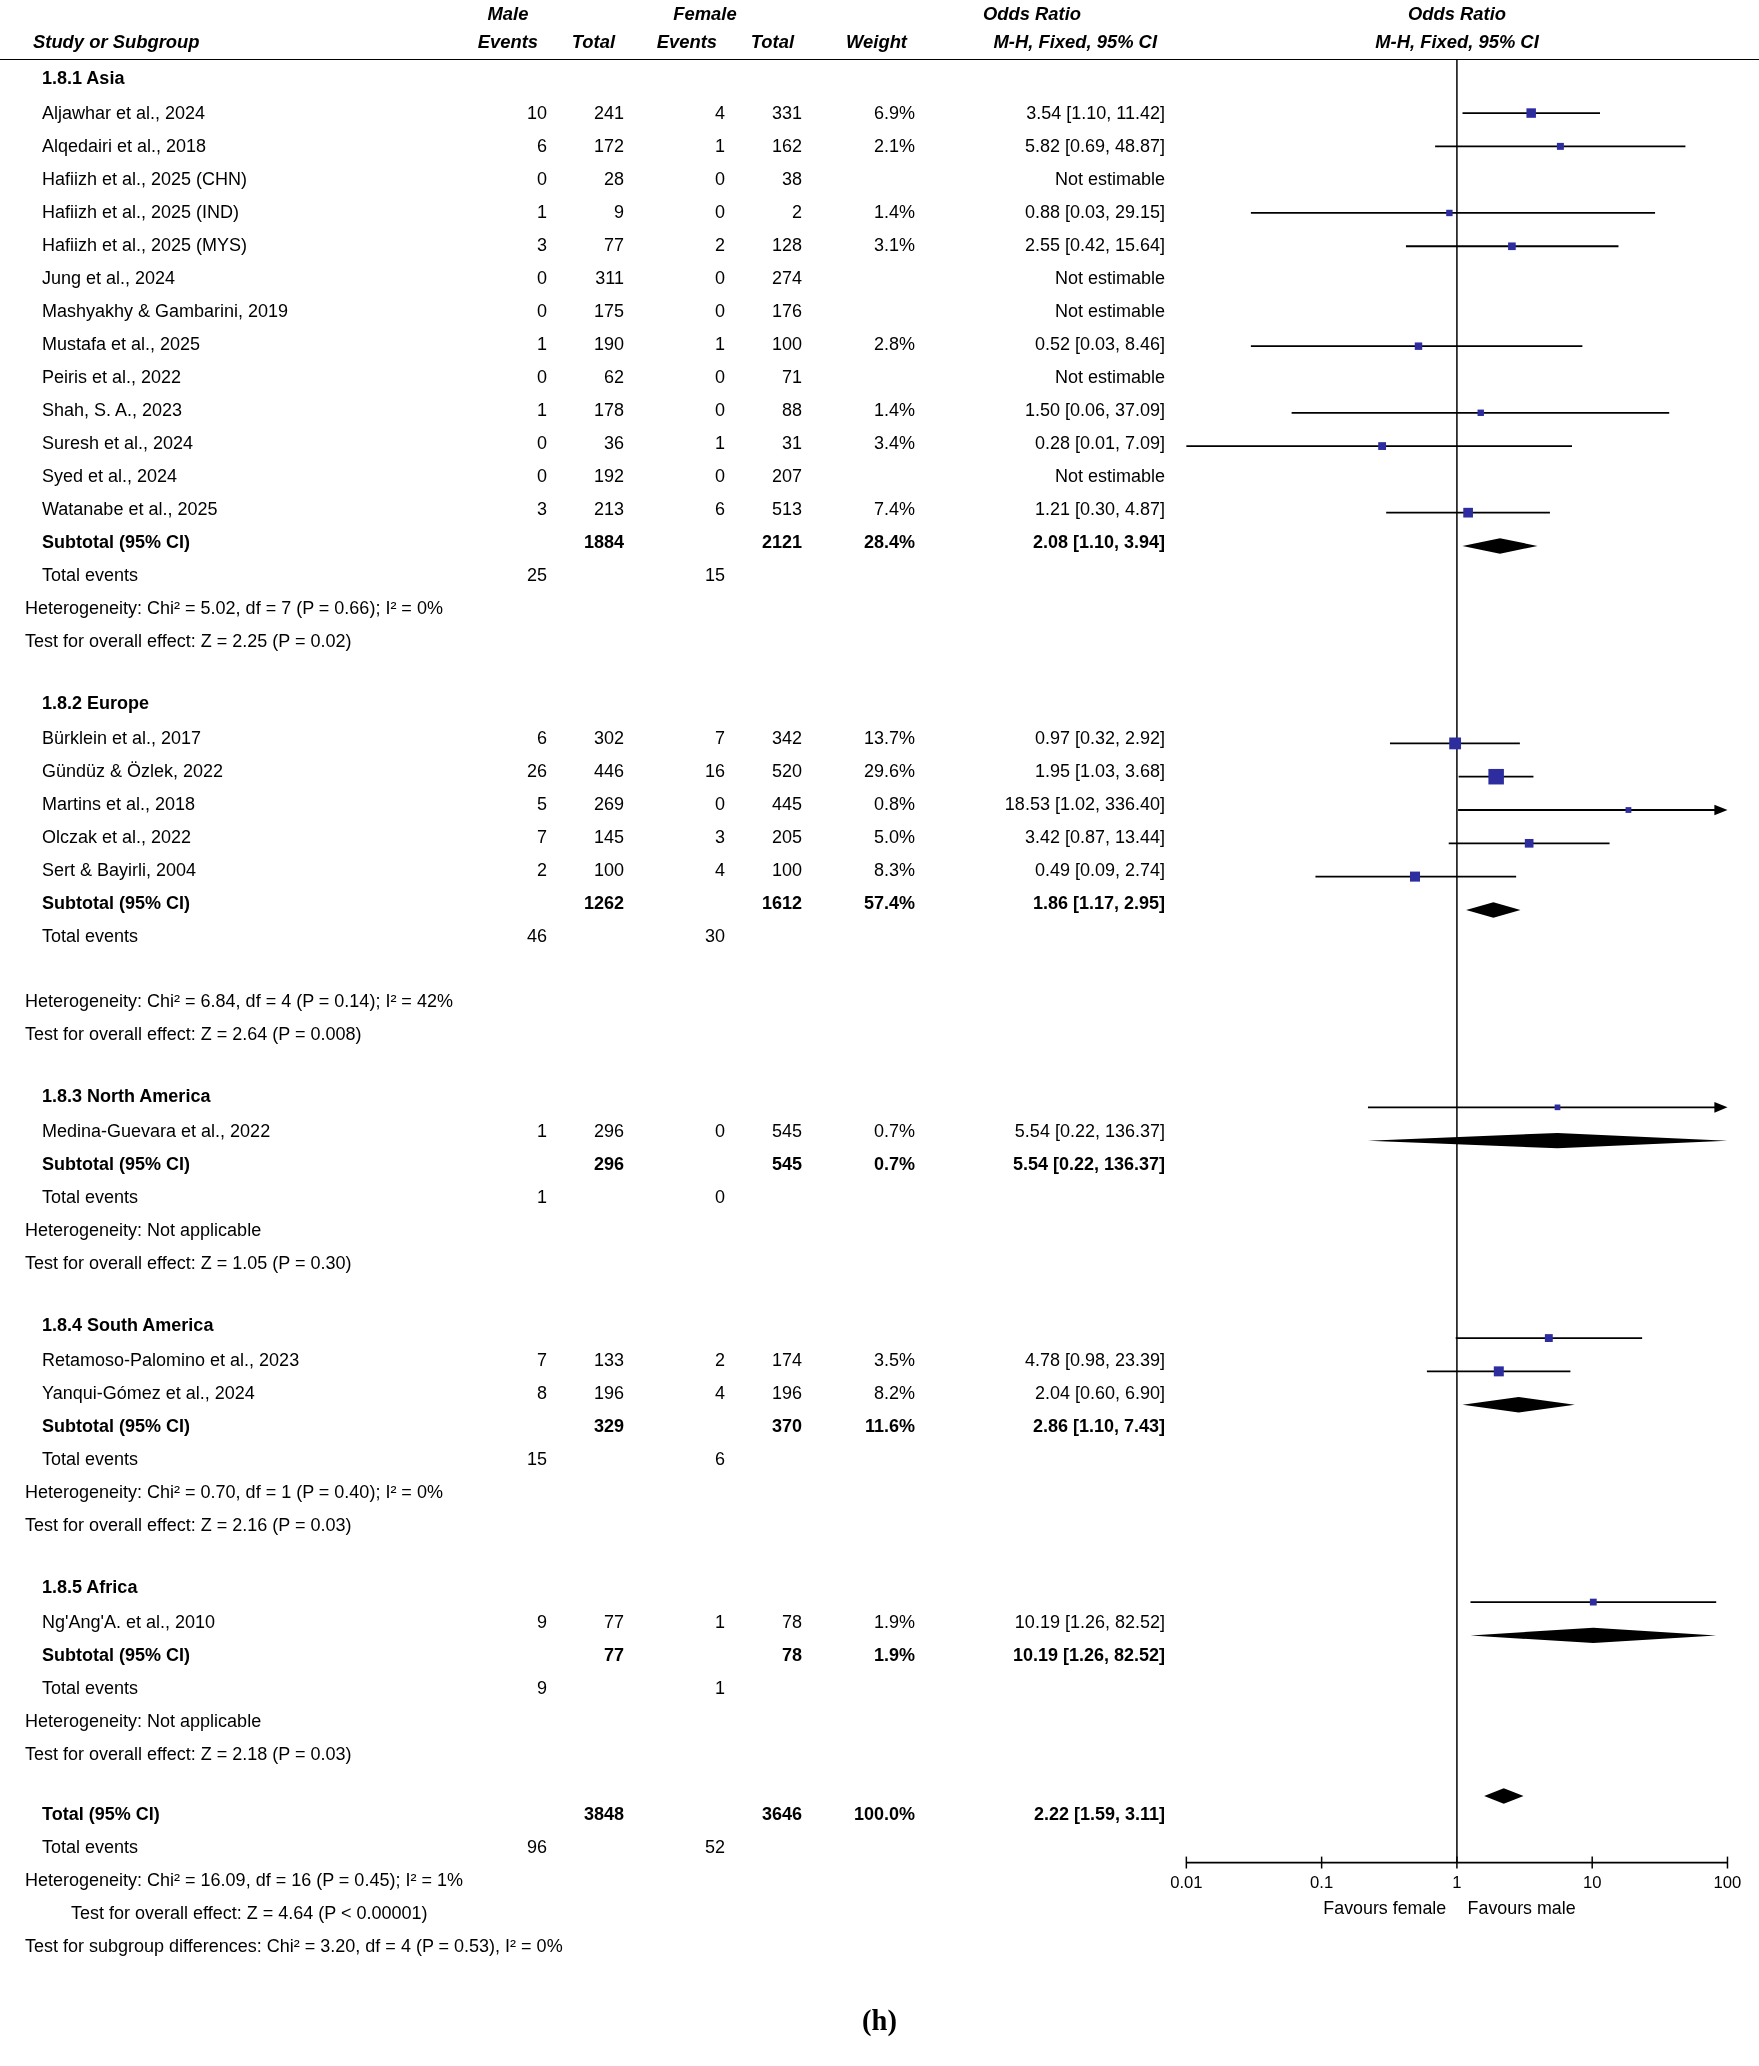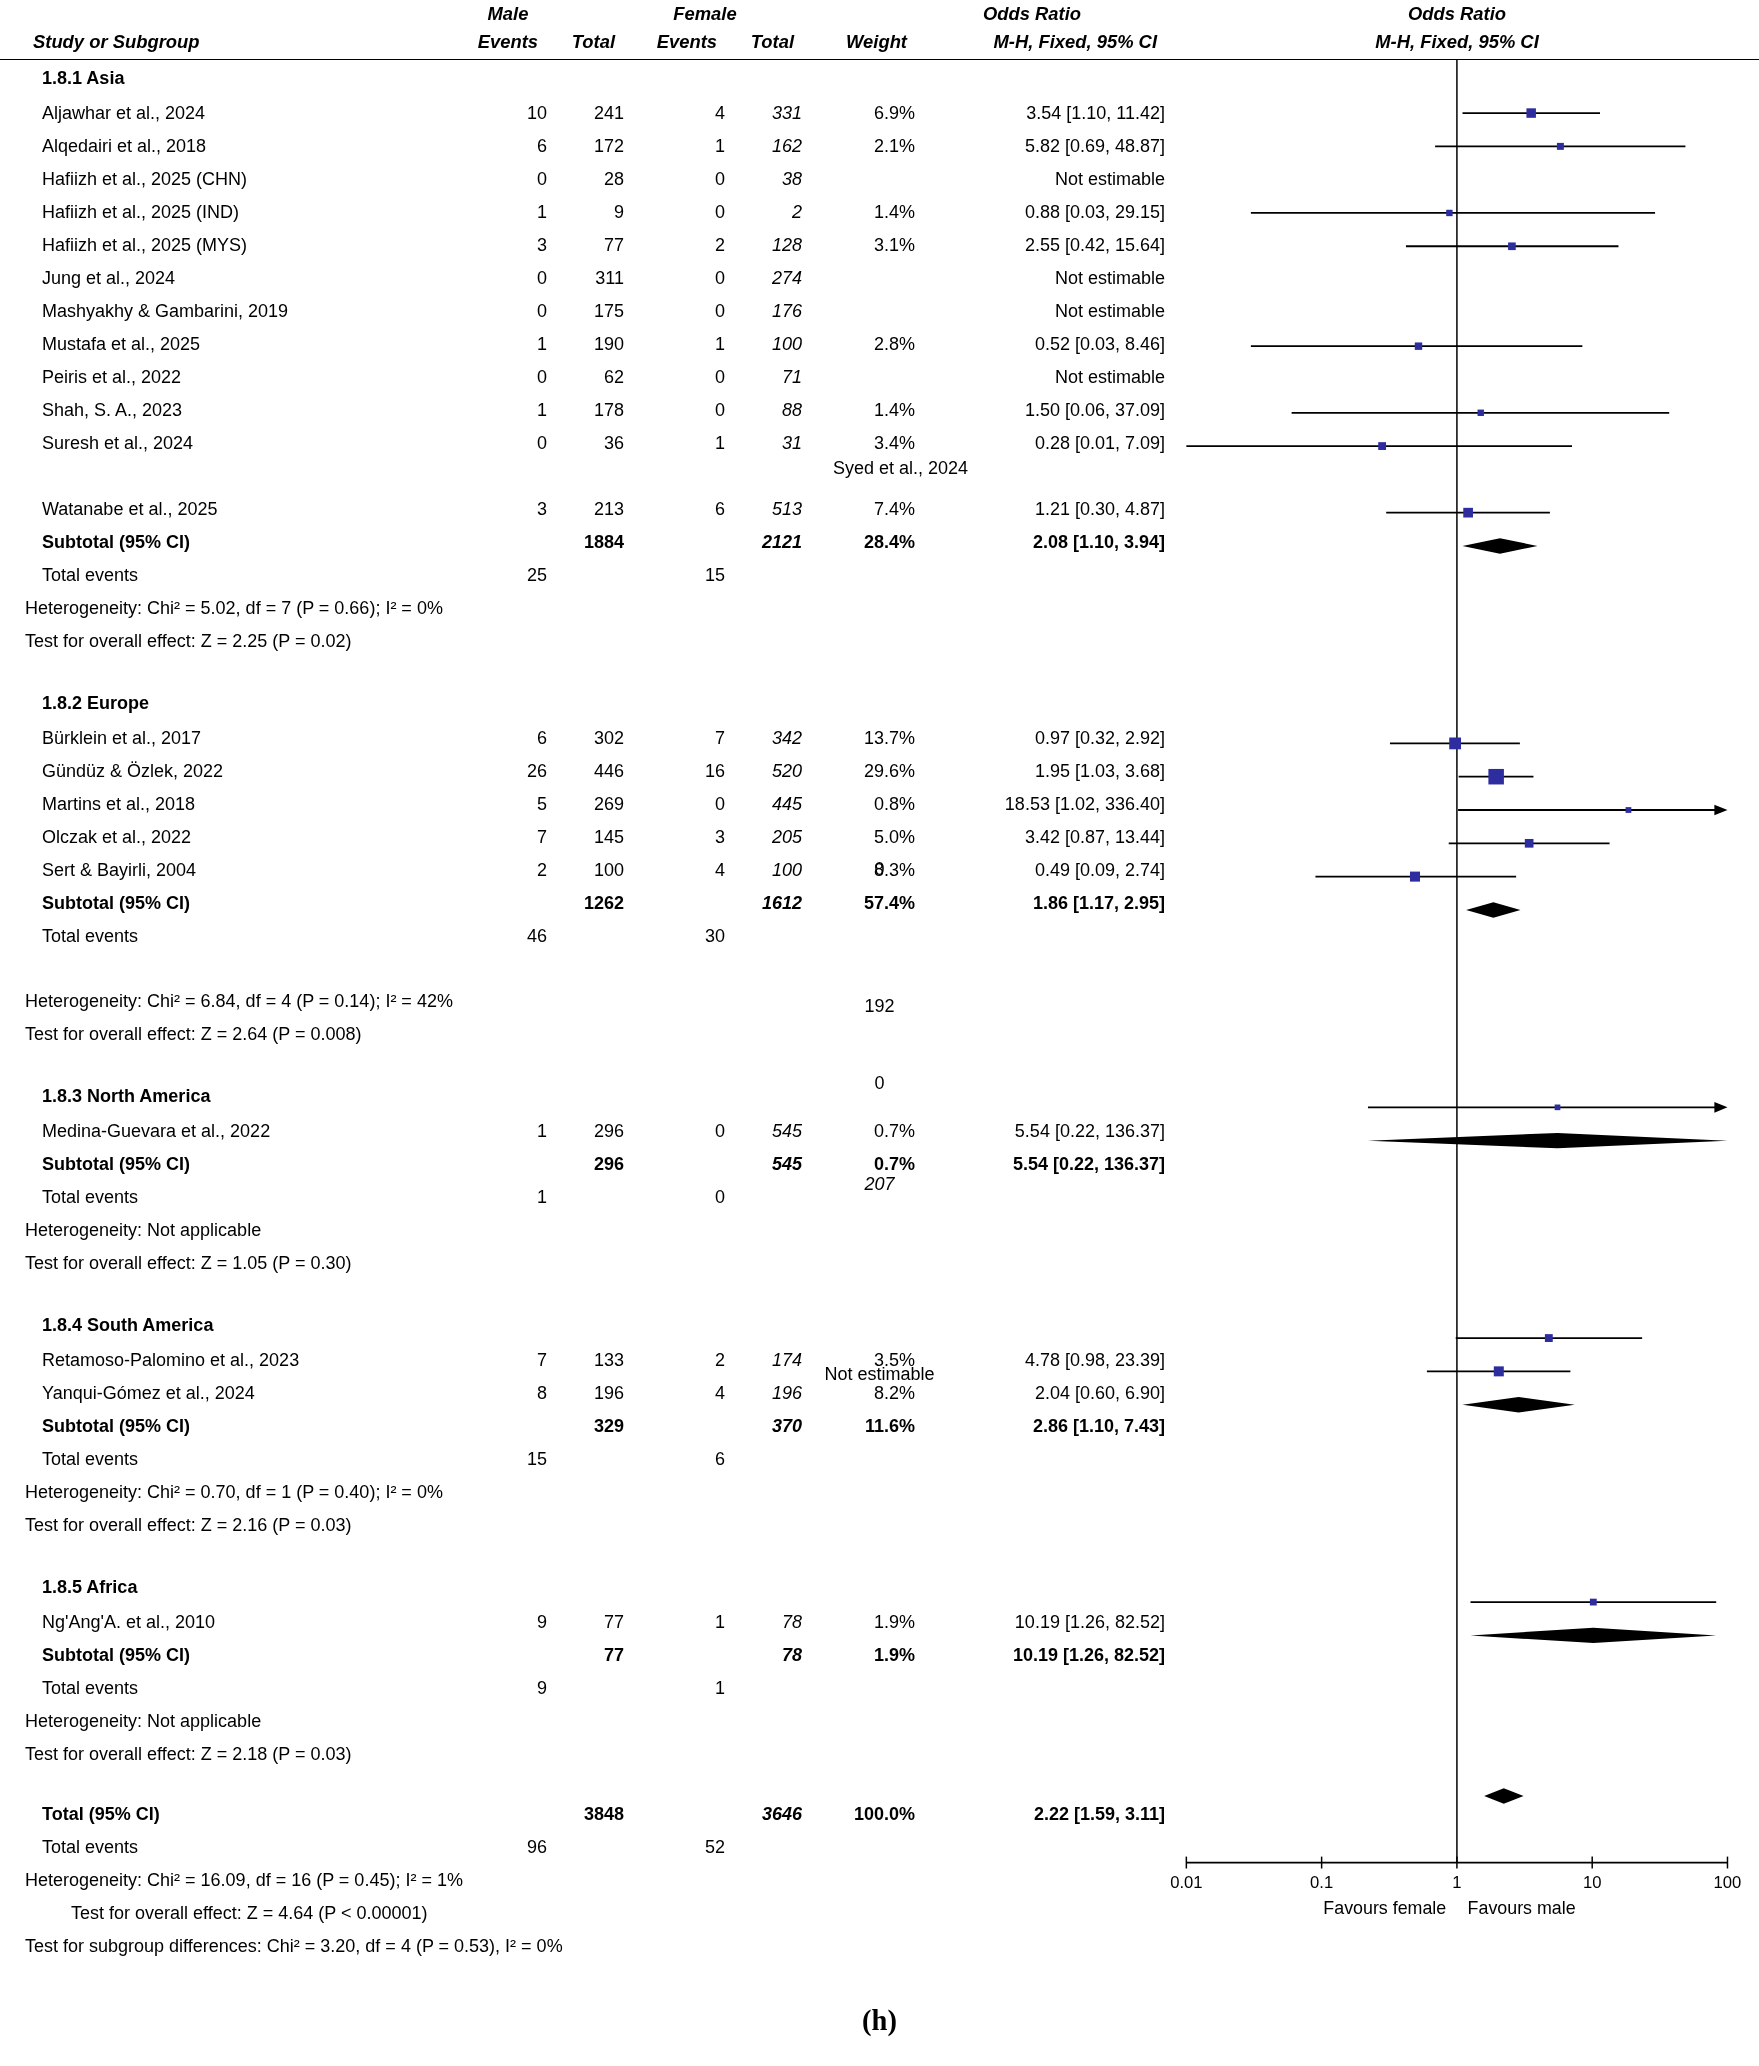--- a/index.html
+++ b/index.html
@@ -21,21 +21,21 @@
   .ha-c{text-align:center;}
   .ha-r{text-align:right;}
   
   #rows{position:absolute;top:59px;left:0;width:1759px;}
   .row{display:flex;align-items:center;width:1759px;}
   .cell{white-space:nowrap;overflow:visible;}
   .c-study{flex:0 0 401px;padding-left:33px;box-sizing:border-box;text-align:left;margin-left:9px;}
   .c-me{flex:0 0 137px;text-align:right;}
   .c-mt{flex:0 0 77px;text-align:right;}
   .c-fe{flex:0 0 101px;text-align:right;}
-  .c-ft{flex:0 0 77px;text-align:right;font-style:italic;}
+  .c-ft{flex:0 0 77px;text-align:right;}
   .c-wt{flex:0 0 113px;text-align:right;}
   .c-or{flex:0 0 250px;text-align:right;}
   .c-note{flex:0 0 1130px;padding-left:25px;box-sizing:border-box;text-align:left;}
   .b{font-weight:bold;}
   
   #plot-svg{position:absolute;top:0;left:0;pointer-events:none;}
   
   #caption{
     position:absolute;top:2007px;left:0;width:1759px;
     text-align:center;font-family:"Liberation Serif",serif;
@@ -159,21 +159,21 @@
       </div>
       <div class="row" style="height: 33px;">
         <div class="cell c-study">Suresh et al., 2024</div>
         <div class="cell c-me">0</div>
         <div class="cell c-mt">36</div>
         <div class="cell c-fe">1</div>
         <div class="cell c-ft">31</div>
         <div class="cell c-wt">3.4%</div>
         <div class="cell c-or">0.28 [0.01, 7.09]</div>
       </div>
-      <div class="row" style="height: 33px; flex-direction: column;">
+      <div class="row" style="height: 33px;">
         <div class="cell c-study">Syed et al., 2024</div>
         <div class="cell c-me">0</div>
         <div class="cell c-mt">192</div>
         <div class="cell c-fe">0</div>
         <div class="cell c-ft">207</div>
         <div class="cell c-wt"></div>
         <div class="cell c-or">Not estimable</div>
       </div>
       <div class="row" style="height: 33px;">
         <div class="cell c-study">Watanabe et al., 2025</div>

